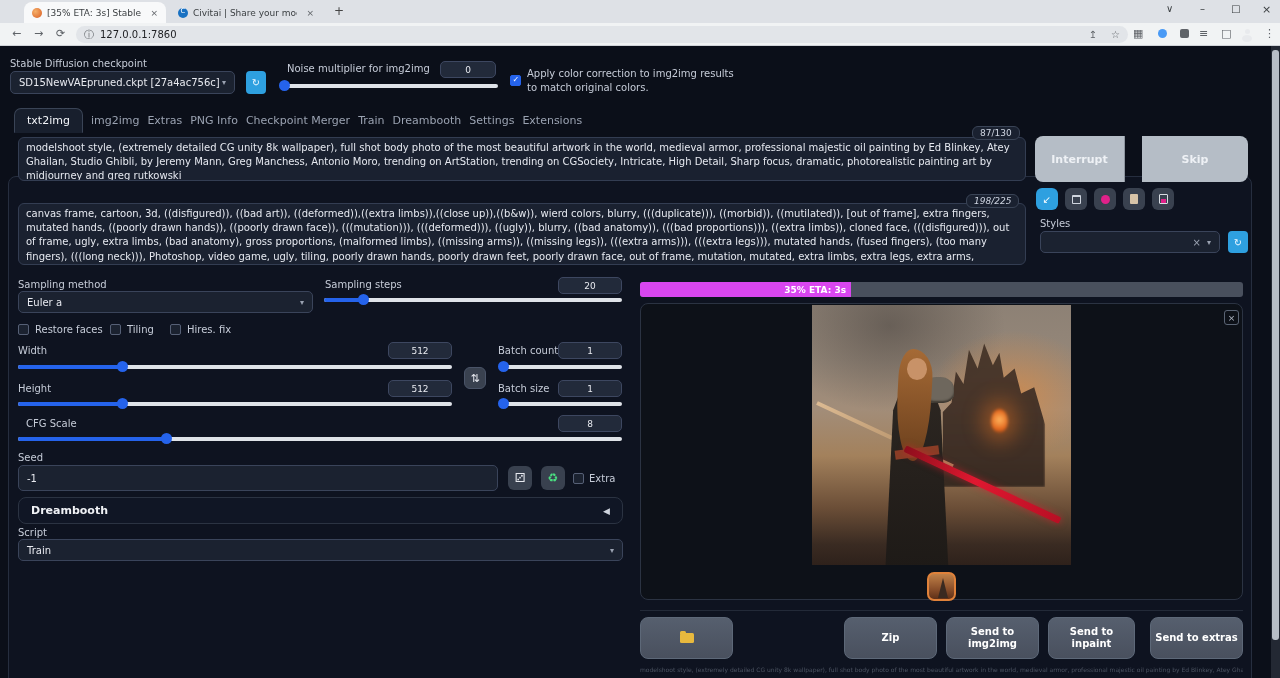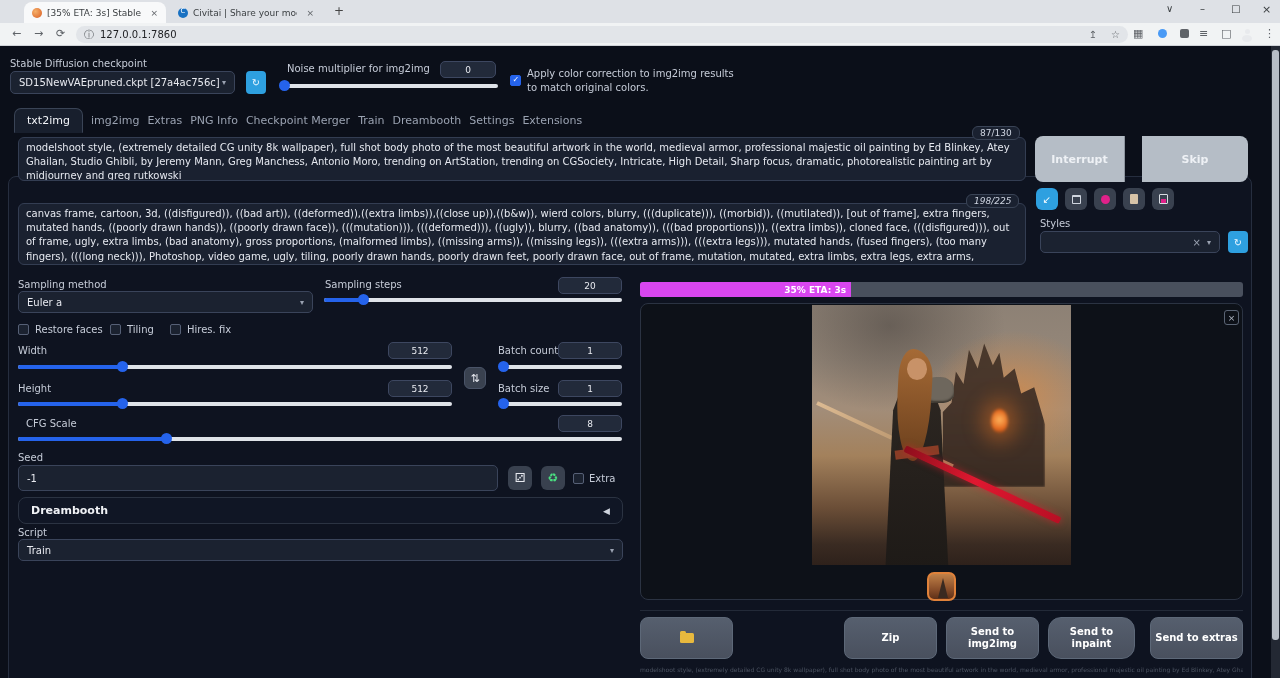--- a/index.html
+++ b/index.html
@@ -316,21 +316,21 @@
 
   <div class="thumb" style="left:927px; top:526px; width:29px; height:29px;"></div>
 
   <div class="abs" style="left:640px; top:564px; width:603px; border-top:1px solid #232a38;"></div>
 
   <div class="graybtn" style="left:640px; top:571px; width:93px; height:42px;">
       <span class="icon-folder"></span>
     </div>
   <div class="graybtn" style="left:844px; top:571px; width:93px; height:42px;">Zip</div>
   <div class="graybtn" style="left:946px; top:571px; width:93px; height:42px; padding:0 14px;">Send to img2img</div>
-  <div class="graybtn" style="left:1048px; top:571px; width:87px; height:42px; padding:0 18px;border-radius:13px;">Send to inpaint</div>
+  <div class="graybtn" style="left:1048px; top:571px; width:87px; height:42px; padding:0 18px;">Send to inpaint</div>
   <div class="graybtn" style="left:1150px; top:571px; width:93px; height:42px;">Send to extras</div>
 
   <div class="abs" style="left:640px; top:620px; width:603px; height:10px; overflow:hidden; font-size:6px; color:#5a6270; white-space:nowrap; opacity:.8;">modelshoot style, (extremely detailed CG unity 8k wallpaper), full shot body photo of the most beautiful artwork in the world, medieval armor, professional majestic oil painting by Ed Blinkey, Atey Ghailan, Studio Ghibli, by Jeremy Mann, Greg Manchess, Antonio Moro, trending on ArtStation, trending on CGSociety, Intricate, High Detail, Sharp focus, dramatic, photorealistic painting art by midjourney and greg rutkowski</div>
 </div>
 
 <div class="scrollbar">
   <div class="scrollthumb"></div>
 </div>
 
 </body></html>

